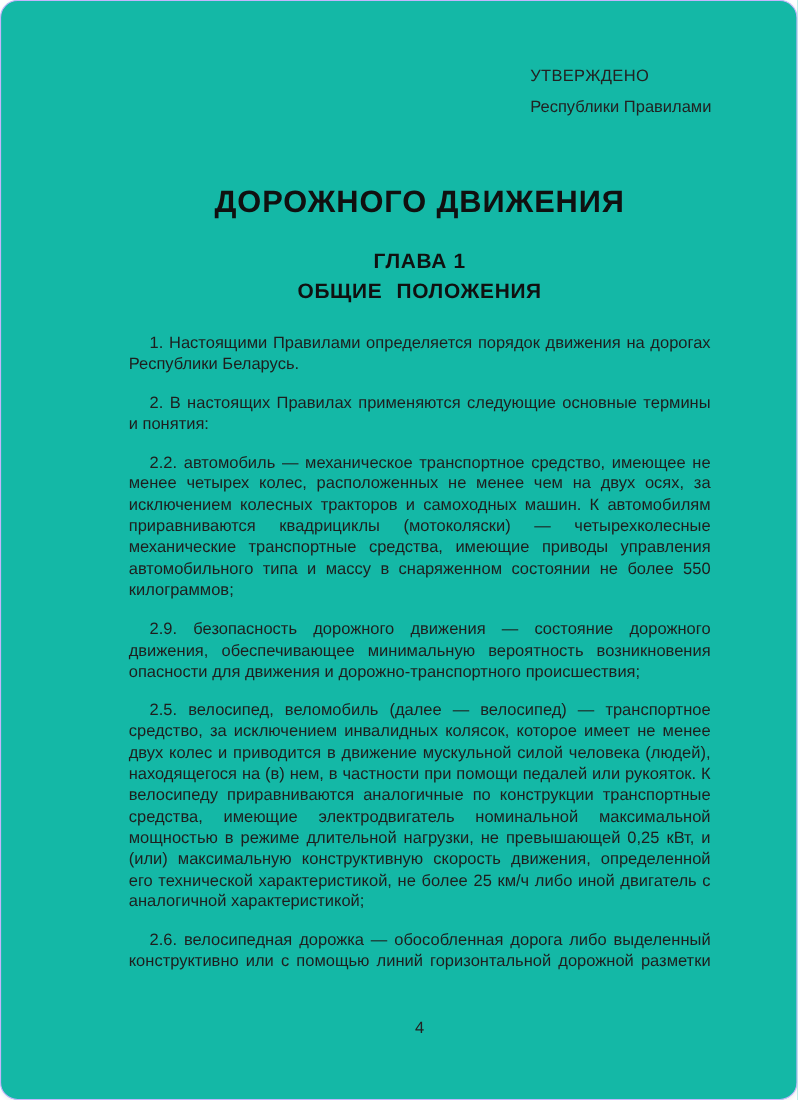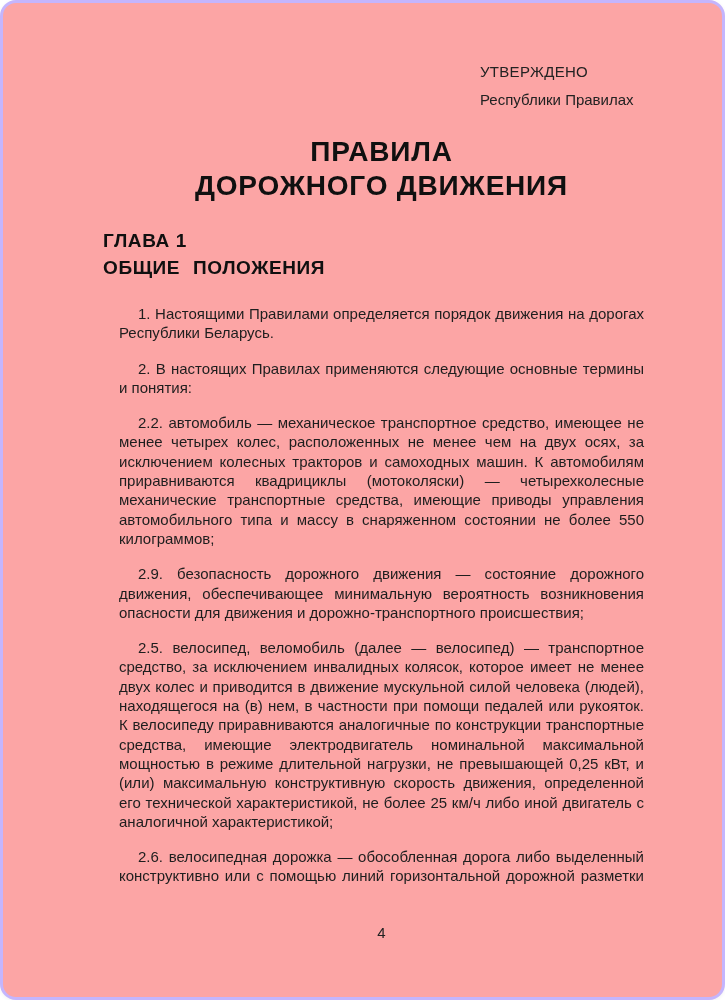--- a/index.html
+++ b/index.html
@@ -7,22 +7,22 @@
     padding: 0;
     background: #ffffff;
     font-family: "Liberation Sans", "DejaVu Sans", sans-serif;
     color: #1c1c1c;
   }
   .page {
     position: relative;
     width: 725px;
     height: 1000px;
     box-sizing: border-box;
-    background: #fca5a5;
-    border: 3px solid #c4b5fd;
+    background: #14b8a6;
+    border: 1px solid #c4b5fd;
     border-radius: 16px;
     box-shadow: 0 1px 4px rgba(0,0,0,0.06);
     padding: 60px 62px 0 100px;
     overflow: hidden;
   }
   .approval {
     width: 180px;
     margin-left: auto;
     font-size: 15px;
     line-height: 17.5px;
@@ -37,21 +37,21 @@
     margin: 27px 0 0 0;
     text-align: center;
     font-size: 28px;
     line-height: 34px;
     font-weight: 700;
     letter-spacing: 0.8px;
     color: #101010;
   }
   .chapter {
     margin-top: 24px;
-    text-align: left;
+    text-align: center;
     font-weight: 700;
     color: #101010;
   }
   .chapter .chapter-number {
     font-size: 19px;
     line-height: 27px;
     letter-spacing: 0.6px;
   }
   .chapter .chapter-title {
     font-size: 19px;
@@ -82,25 +82,25 @@
     color: #222;
   }
 </style>
 </head>
 <body>
 
 <div class="page">
 
   <div class="approval">
     <div class="status">УТВЕРЖДЕНО</div>
-    <div>Республики Правилах</div>
+    <div>Республики Правилами</div>
   </div>
 
   <h1 class="doc-title">
-    <span>ПРАВИЛА</span><br>
+    <br>
     <span>ДОРОЖНОГО ДВИЖЕНИЯ</span>
   </h1>
 
   <div class="chapter">
     <div class="chapter-number">ГЛАВА 1</div>
     <div class="chapter-title">ОБЩИЕ  ПОЛОЖЕНИЯ</div>
   </div>
 
   <div class="body-text">
     <p>1. Настоящими Правилами определяется порядок движения на дорогах Республики Беларусь.</p>

